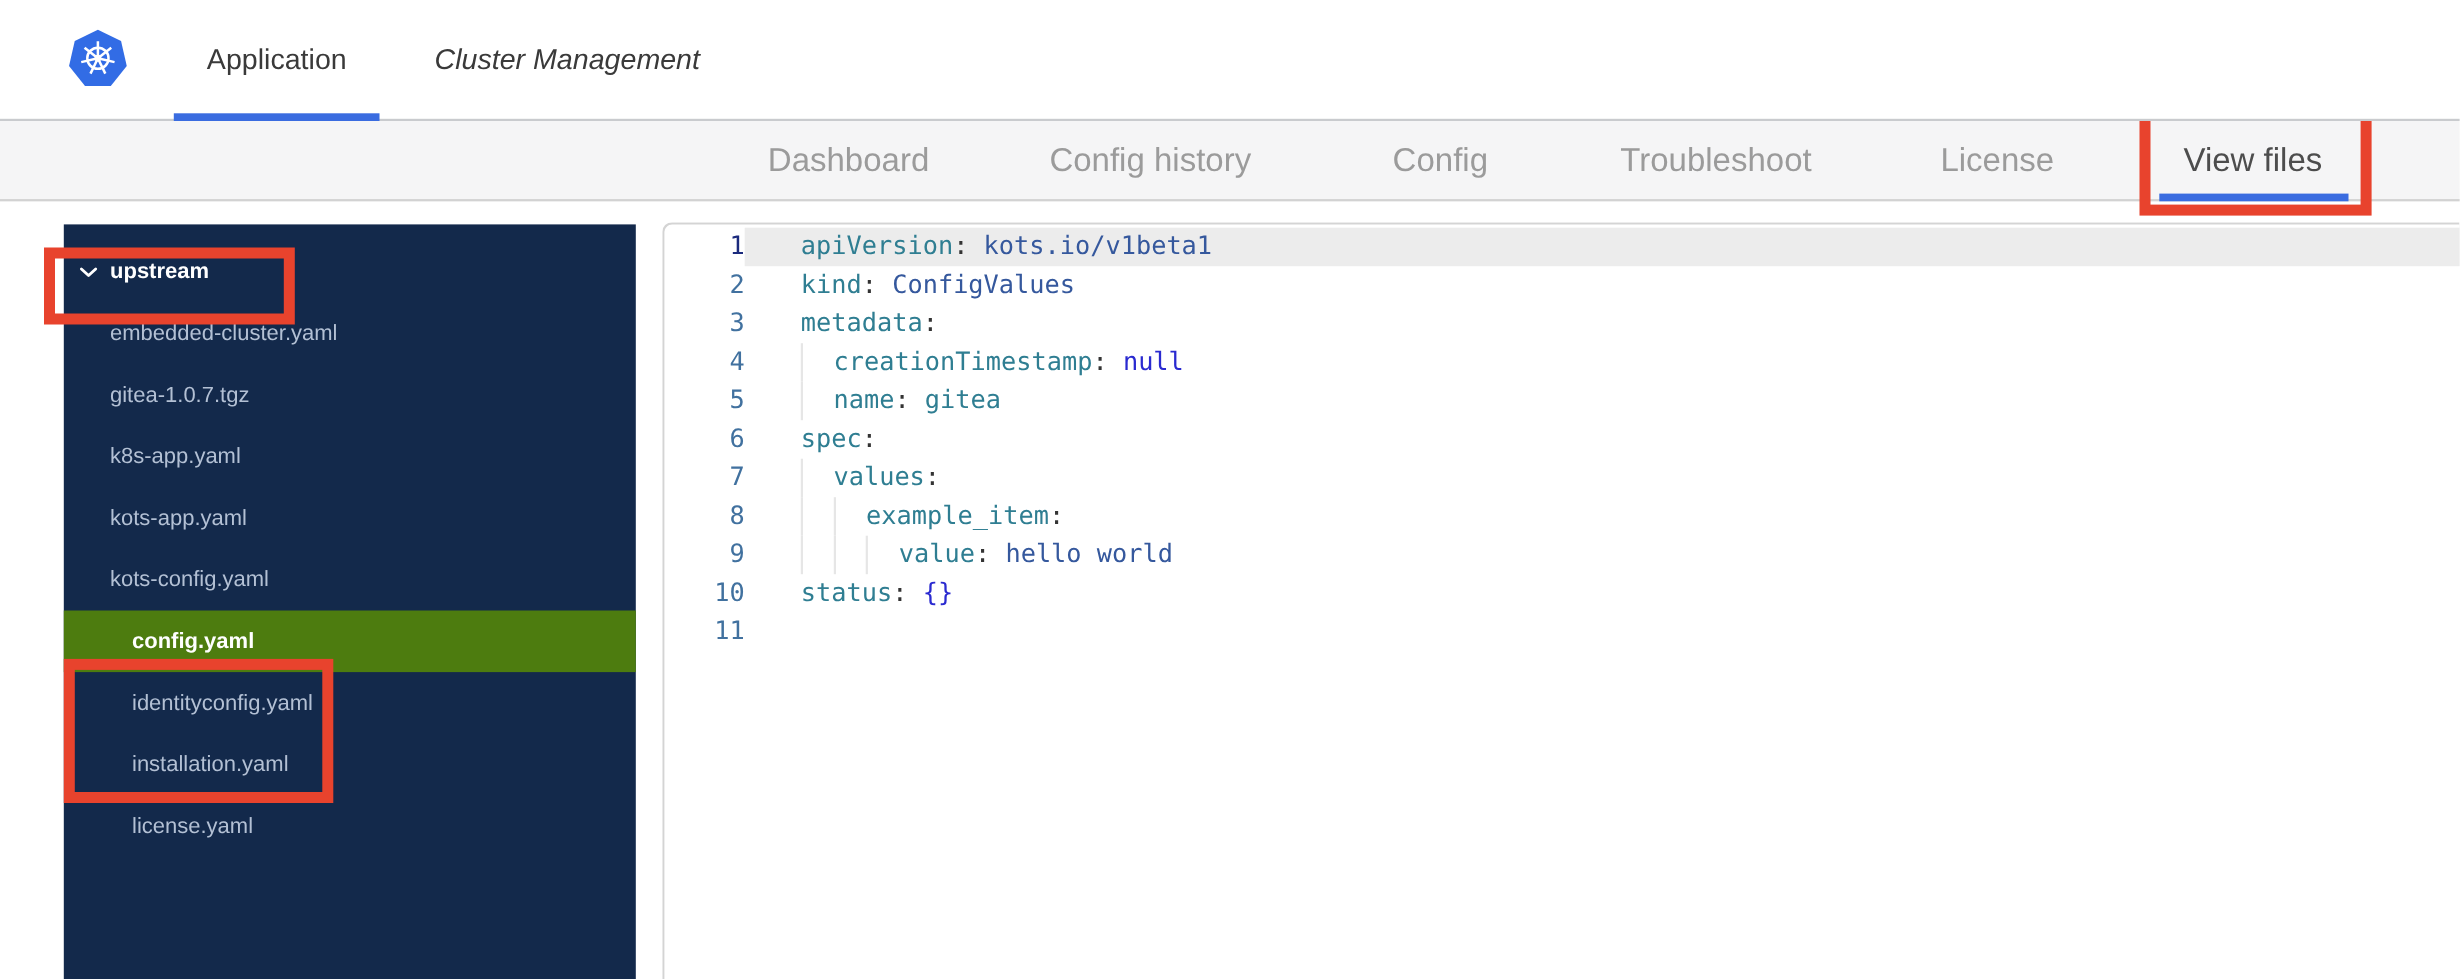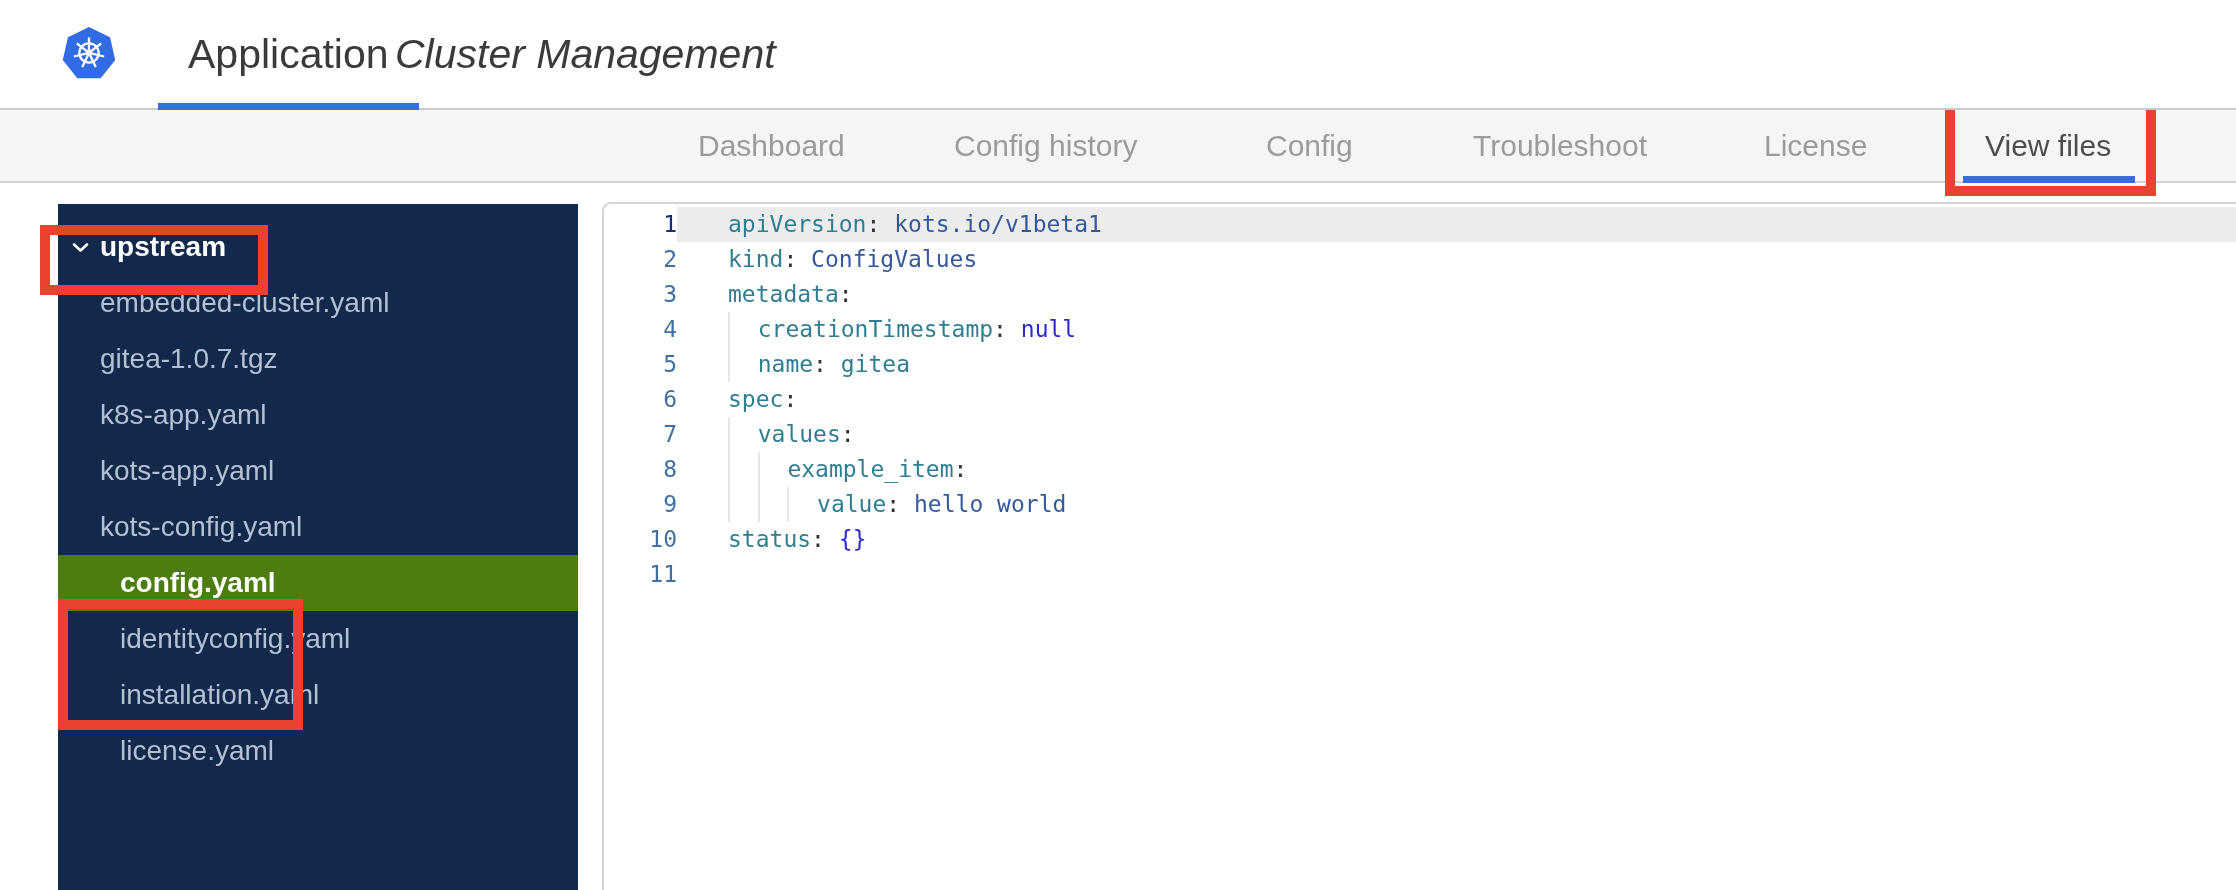--- a/index.html
+++ b/index.html
@@ -6,21 +6,21 @@
   body{
     width:2236px;height:890px;position:relative;overflow:hidden;
     background:#ffffff;font-family:"Liberation Sans",sans-serif;
   }
 
   
   .app-header{position:absolute;left:0;top:0;width:2236px;height:108px;background:#fff;
     border-bottom:2px solid #c9cbce;z-index:3}
   .logo{position:absolute;left:61px;top:25px;width:56px;height:58px}
   .hdr-tab{position:absolute;top:0;height:108px;display:flex;align-items:center;
-    font-size:41px;color:#3a3a3a;cursor:pointer;white-space:nowrap}
+    font-size:26px;color:#3a3a3a;cursor:pointer;white-space:nowrap}
   .hdr-tab.active::after{content:"";position:absolute;left:-30px;right:-30px;bottom:-2px;
     height:7px;background:#3a6ce0}
 
   
   .subnav{position:absolute;left:0;top:110px;width:2236px;height:71px;background:#f5f5f6;
     border-bottom:2px solid #d2d2d2;z-index:2}
   .nav-tab{position:absolute;top:0;height:71px;display:flex;align-items:center;
     font-size:30px;color:#9b9b9b;cursor:pointer;white-space:nowrap}
   .nav-tab.active{color:#4d4d4d}
   .nav-tab.active .underline{position:absolute;left:-22px;right:-24px;bottom:-2px;height:7px;
@@ -30,21 +30,21 @@
   .anno-box{position:absolute;border:10px solid #e8432d;box-sizing:border-box;
     z-index:6;pointer-events:none}
   .anno-viewfiles{left:-40px;right:-45px;top:-12px;bottom:-15px}
   .anno-upstream{left:-18px;top:6px;width:228px;height:70px}
   .anno-userdata{left:0;top:395px;width:245px;height:131px}
 
   
   .sidebar{position:absolute;left:58px;top:204px;width:520px;height:686px;background:#13294b;
     box-sizing:border-box;padding-top:15px;z-index:1}
   .tree-row{position:relative;height:56px;display:flex;align-items:center;
-    color:#b3c0d4;font-size:28px;cursor:pointer;white-space:nowrap}
+    color:#b3c0d4;font-size:20px;cursor:pointer;white-space:nowrap}
   .tree-row.folder{color:#ffffff;font-weight:700}
   .tree-row.selected{background:#4d7c0f;color:#ffffff;font-weight:700}
   .chev{margin-right:11px;flex:none;display:block}
 
   
   .editor{position:absolute;left:602px;top:202px;right:0;bottom:0;background:#fff;
     border-top:2px solid #d4d4d4;border-left:2px solid #d4d4d4;border-top-left-radius:9px;
     box-sizing:border-box;padding-top:3px;
     font-family:"DejaVu Sans Mono",monospace;font-size:23px;z-index:1}
   .cl{display:flex;height:35px;line-height:35px}

